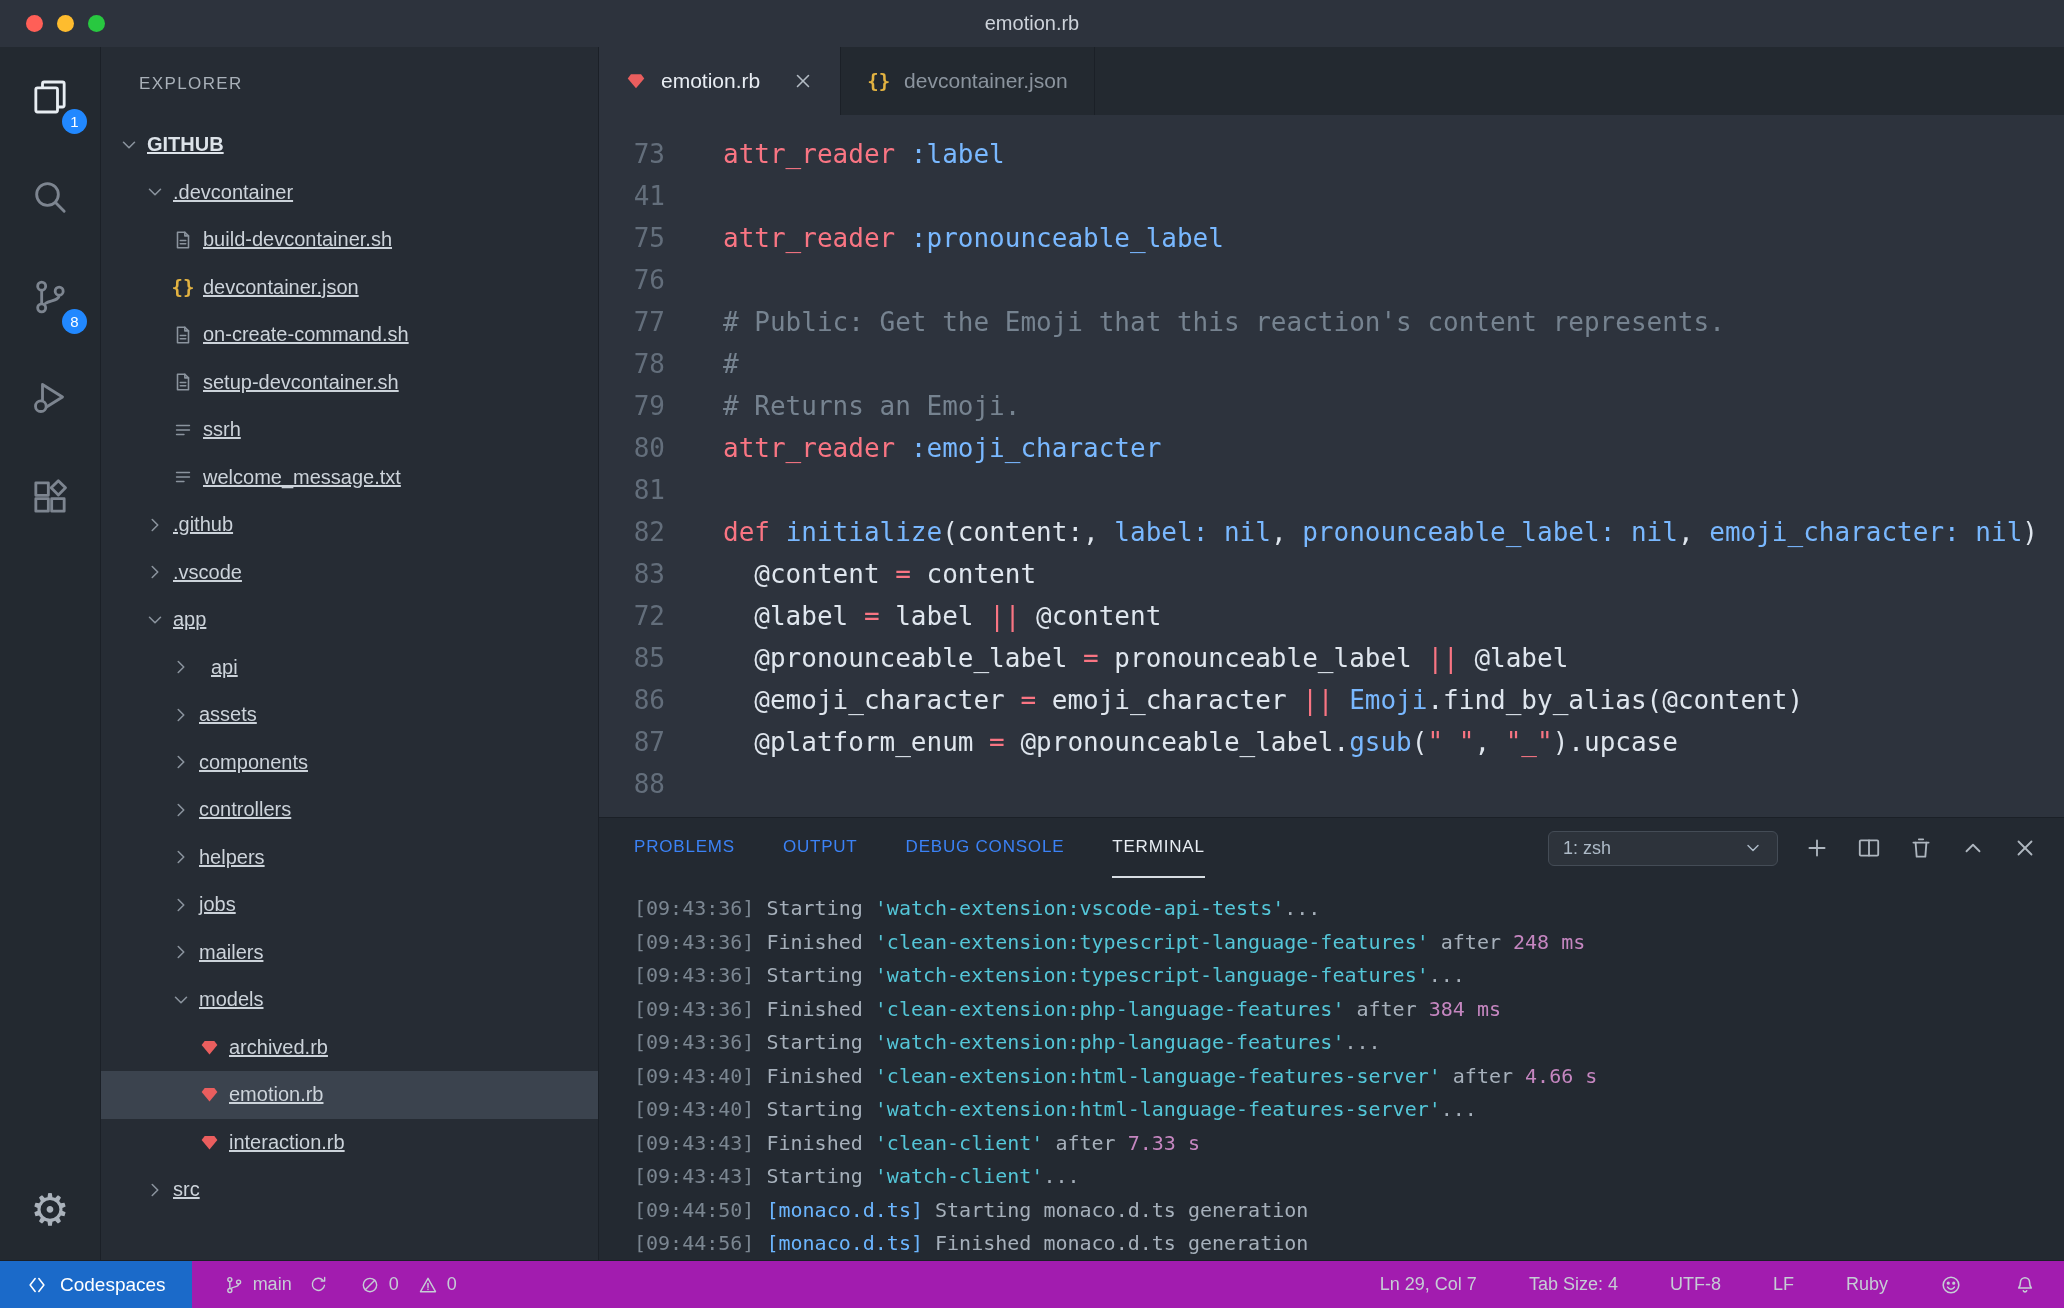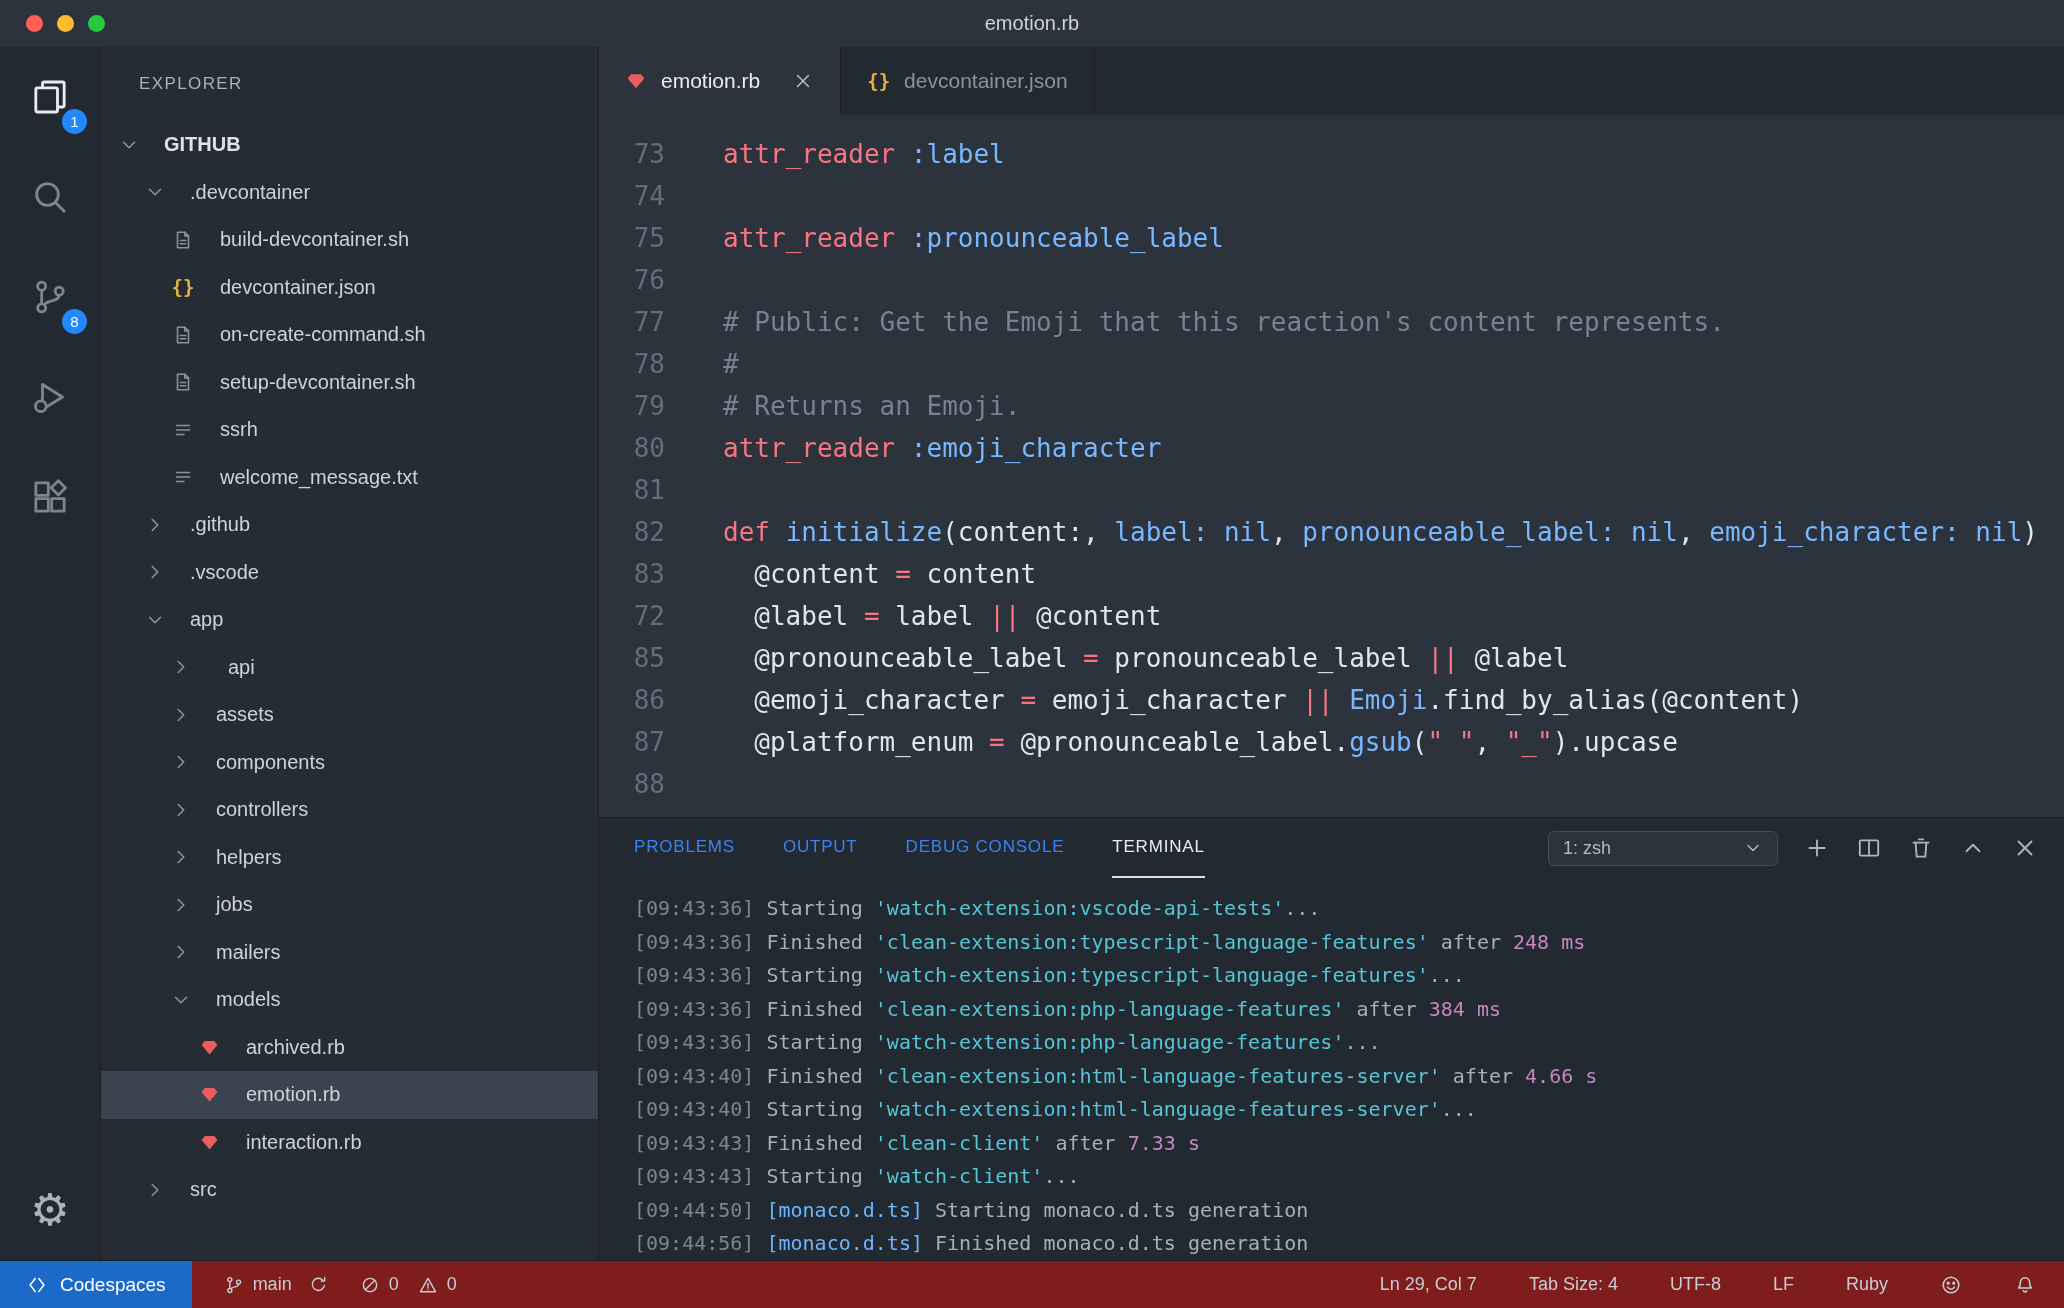--- a/index.html
+++ b/index.html
@@ -25,21 +25,21 @@
   
   .sidebar{width:497px;flex:0 0 497px;background:#262c34;color:#ccd3da;font-size:20px;
            border-right:1px solid #1b2027;overflow:hidden;}
   .sidebar-header{height:74px;display:flex;align-items:center;padding-left:38px;color:#a9b1b9;
                   font-size:17px;letter-spacing:1.4px;}
   .row{height:47.5px;display:flex;align-items:center;cursor:pointer;white-space:nowrap;}
   .row.bold{font-weight:bold;color:#dde3e9;}
   .row.selected{background:#3b434e;}
   .tw{width:28px;flex:0 0 28px;display:flex;align-items:center;justify-content:center;color:#8b949e;}
   .iw{width:32px;flex:0 0 32px;display:flex;align-items:center;justify-content:center;color:#8b949e;}
-  .row .lbl{margin-left:21px;}
+  .row .lbl{margin-left:4px;text-decoration:underline;}
   .json-glyph{font-family:"DejaVu Sans Mono",monospace;font-weight:bold;font-size:19px;}
   
   .editor-region{flex:1;display:flex;flex-direction:column;background:#2d333d;min-width:0;}
   .tabbar{height:68px;flex:0 0 68px;background:#232930;display:flex;align-items:stretch;}
   .tab{display:flex;align-items:center;gap:14px;padding:0 26px;font-size:21px;
        border-right:1px solid #1b2027;cursor:pointer;}
   .tab.active{background:#2d333d;color:#e8edf3;}
   .tab.inactive{color:#8b949e;}
   .tab .close{margin-left:18px;color:#b3bcc5;display:flex;cursor:pointer;}
   .editor{flex:1;padding-top:18px;font-family:"DejaVu Sans Mono",monospace;font-size:26px;
@@ -58,21 +58,21 @@
   .panel-tab.active{color:#e8edf3;border-bottom-color:#d7dde3;}
   .panel-controls{margin-left:auto;display:flex;align-items:center;gap:26px;color:#aeb6bf;}
   .term-dropdown{display:flex;align-items:center;justify-content:space-between;gap:14px;
                  background:#2d333b;border:1px solid #444c56;border-radius:6px;
                  padding:6px 14px;font-size:18px;color:#adbac7;min-width:200px;cursor:pointer;}
   .pc-icon{display:flex;cursor:pointer;}
   .terminal{flex:1;padding:14px 0 0 35px;font-family:"DejaVu Sans Mono",monospace;
             font-size:20px;line-height:33.5px;overflow:hidden;}
   .terminal-line{white-space:pre;}
   
-  .statusbar{height:47px;flex:0 0 47px;background:#7f1d1d;border-top:1px solid #1b2027;
+  .statusbar{height:47px;flex:0 0 47px;background:#a21caf;border-top:1px solid #1b2027;
              display:flex;align-items:center;color:#c6cdd5;font-size:18px;}
   .sb-left{display:flex;align-items:center;height:100%;}
   .codespaces{height:100%;display:flex;align-items:center;gap:12px;padding:0 26px;color:#ffffff;
               font-size:19px;cursor:pointer;}
   .sb-item{display:flex;align-items:center;gap:9px;margin-left:32px;cursor:pointer;}
   .sb-right{margin-left:auto;display:flex;align-items:center;gap:52px;padding-right:28px;}
   #sb-right-items{display:contents;}
   .sb-text{cursor:pointer;white-space:nowrap;}
   svg{display:block;}
 </style>
@@ -365,21 +365,21 @@
               </svg>
             </span>
           </div>
           <div class="tab inactive">
             <span class="json-glyph" style="color: rgb(227, 179, 65);">{}</span>
             <span>devcontainer.json</span>
           </div>
         </div>
       <div class="editor" id="code">
           <div class="code-line"><span class="gutter">73</span><span class="code-text"><span style="color: rgb(249, 117, 131);">attr_reader</span><span style="color: rgb(223, 230, 238);"> </span><span style="color: rgb(121, 184, 255);">:label</span></span></div>
-          <div class="code-line"><span class="gutter">74</span><span class="code-text"></span></div>
+          <div class="code-line"><span class="gutter">41</span><span class="code-text"></span></div>
           <div class="code-line"><span class="gutter">75</span><span class="code-text"><span style="color: rgb(249, 117, 131);">attr_reader</span><span style="color: rgb(223, 230, 238);"> </span><span style="color: rgb(121, 184, 255);">:pronounceable_label</span></span></div>
           <div class="code-line"><span class="gutter">76</span><span class="code-text"></span></div>
           <div class="code-line"><span class="gutter">77</span><span class="code-text"><span style="color: rgb(118, 131, 144);"># Public: Get the Emoji that this reaction's content represents.</span></span></div>
           <div class="code-line"><span class="gutter">78</span><span class="code-text"><span style="color: rgb(118, 131, 144);">#</span></span></div>
           <div class="code-line"><span class="gutter">79</span><span class="code-text"><span style="color: rgb(118, 131, 144);"># Returns an Emoji.</span></span></div>
           <div class="code-line"><span class="gutter">80</span><span class="code-text"><span style="color: rgb(249, 117, 131);">attr_reader</span><span style="color: rgb(223, 230, 238);"> </span><span style="color: rgb(121, 184, 255);">:emoji_character</span></span></div>
           <div class="code-line"><span class="gutter">81</span><span class="code-text"></span></div>
           <div class="code-line"><span class="gutter">82</span><span class="code-text"><span style="color: rgb(249, 117, 131);">def</span><span style="color: rgb(223, 230, 238);"> </span><span style="color: rgb(121, 184, 255);">initialize</span><span style="color: rgb(223, 230, 238);">(content:, </span><span style="color: rgb(121, 184, 255);">label:</span><span style="color: rgb(223, 230, 238);"> </span><span style="color: rgb(121, 184, 255);">nil</span><span style="color: rgb(223, 230, 238);">, </span><span style="color: rgb(121, 184, 255);">pronounceable_label:</span><span style="color: rgb(223, 230, 238);"> </span><span style="color: rgb(121, 184, 255);">nil</span><span style="color: rgb(223, 230, 238);">, </span><span style="color: rgb(121, 184, 255);">emoji_character:</span><span style="color: rgb(223, 230, 238);"> </span><span style="color: rgb(121, 184, 255);">nil</span><span style="color: rgb(223, 230, 238);">)</span></span></div>
           <div class="code-line"><span class="gutter">83</span><span class="code-text"><span style="color: rgb(223, 230, 238);">  @content </span><span style="color: rgb(249, 117, 131);">=</span><span style="color: rgb(223, 230, 238);"> content</span></span></div>
           <div class="code-line"><span class="gutter">72</span><span class="code-text"><span style="color: rgb(223, 230, 238);">  @label </span><span style="color: rgb(249, 117, 131);">=</span><span style="color: rgb(223, 230, 238);"> label </span><span style="color: rgb(249, 117, 131);">||</span><span style="color: rgb(223, 230, 238);"> @content</span></span></div>

